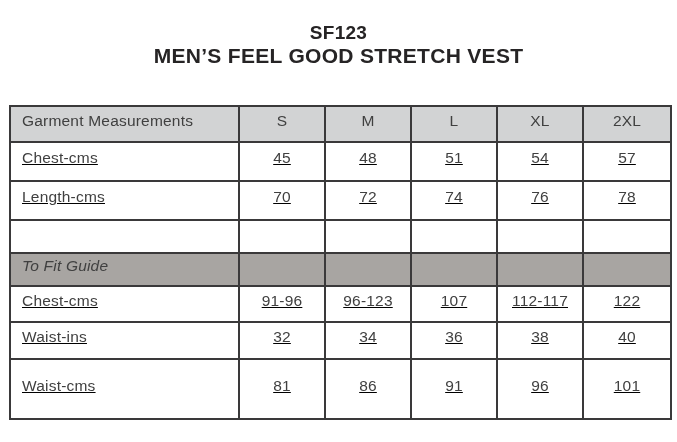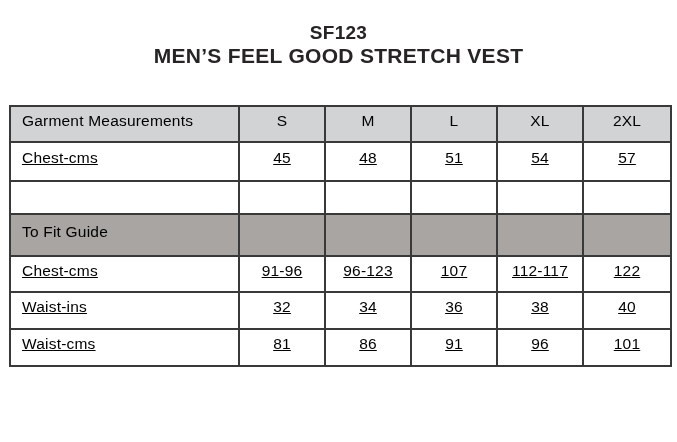--- a/index.html
+++ b/index.html
@@ -36,43 +36,43 @@
     table-layout: fixed;
     width: 661px;
     margin: 37px 0 0 9px;
     border: 2px solid #3a393a;
   }
   .size-table th,
   .size-table td {
     border: 2px solid #3a393a;
     font-size: 15.5px;
     letter-spacing: 0.2px;
-    color: #000000;
+    color: #404040;
     font-weight: normal;
     text-align: center;
     vertical-align: middle;
     padding: 0 4px 7px 4px;
     background: #ffffff;
     overflow: hidden;
     white-space: nowrap;
   }
   .size-table th {
     background: #d2d3d4;
   }
   .size-table .label-cell {
     text-align: left;
     padding-left: 11px;
   }
   tr.header-row   { height: 36px; }
   tr.data-row     { height: 39px; text-decoration: underline; }
   tr.row-chest-cms-fit { height: 36px; }
   tr.row-waist-ins     { height: 37px; }
-  tr.row-waist-cms     { height: 37px; }
+  tr.row-waist-cms     { height: 60px; }
   tr.empty-row    { height: 33px; }
-  tr.section-row  { height: 42px; }
+  tr.section-row  { height: 33px; font-style: italic; }
   tr.section-row td {
     background: #a8a5a2;
   }
 </style>
 </head>
 <body>
 
 <div class="page">
 
   <header class="title-block">
@@ -100,20 +100,28 @@
       </tr>
     </thead>
     <tbody>
       <tr class="data-row">
         <td class="label-cell">Chest-cms</td>
         <td>45</td>
         <td>48</td>
         <td>51</td>
         <td>54</td>
         <td>57</td>
+      </tr>
+      <tr class="data-row">
+        <td class="label-cell">Length-cms</td>
+        <td>70</td>
+        <td>72</td>
+        <td>74</td>
+        <td>76</td>
+        <td>78</td>
       </tr>
       <tr class="empty-row">
         <td class="label-cell"></td>
         <td></td>
         <td></td>
         <td></td>
         <td></td>
         <td></td>
       </tr>
       <tr class="section-row">

